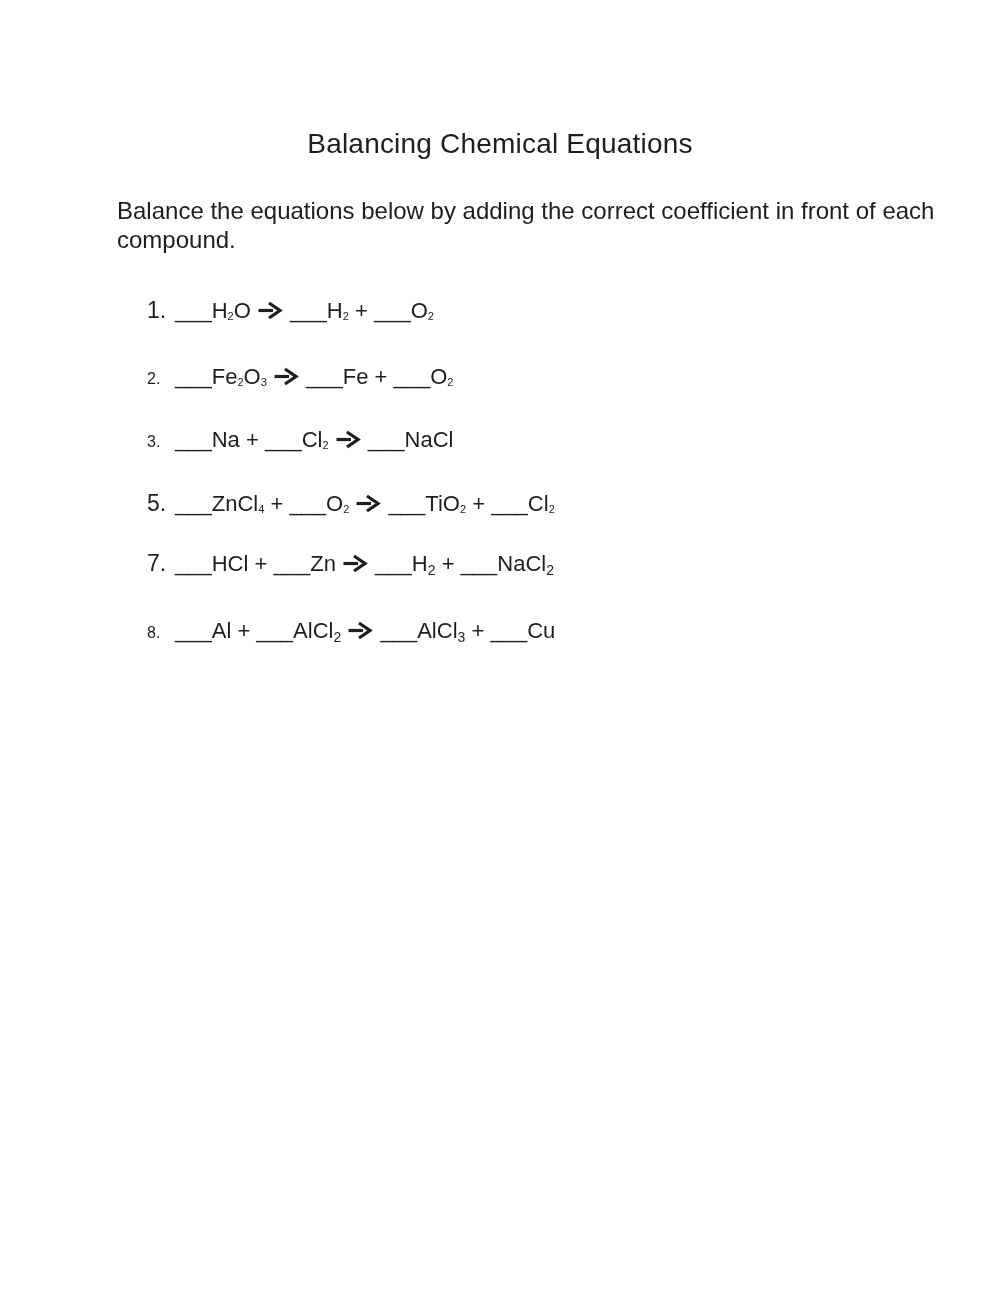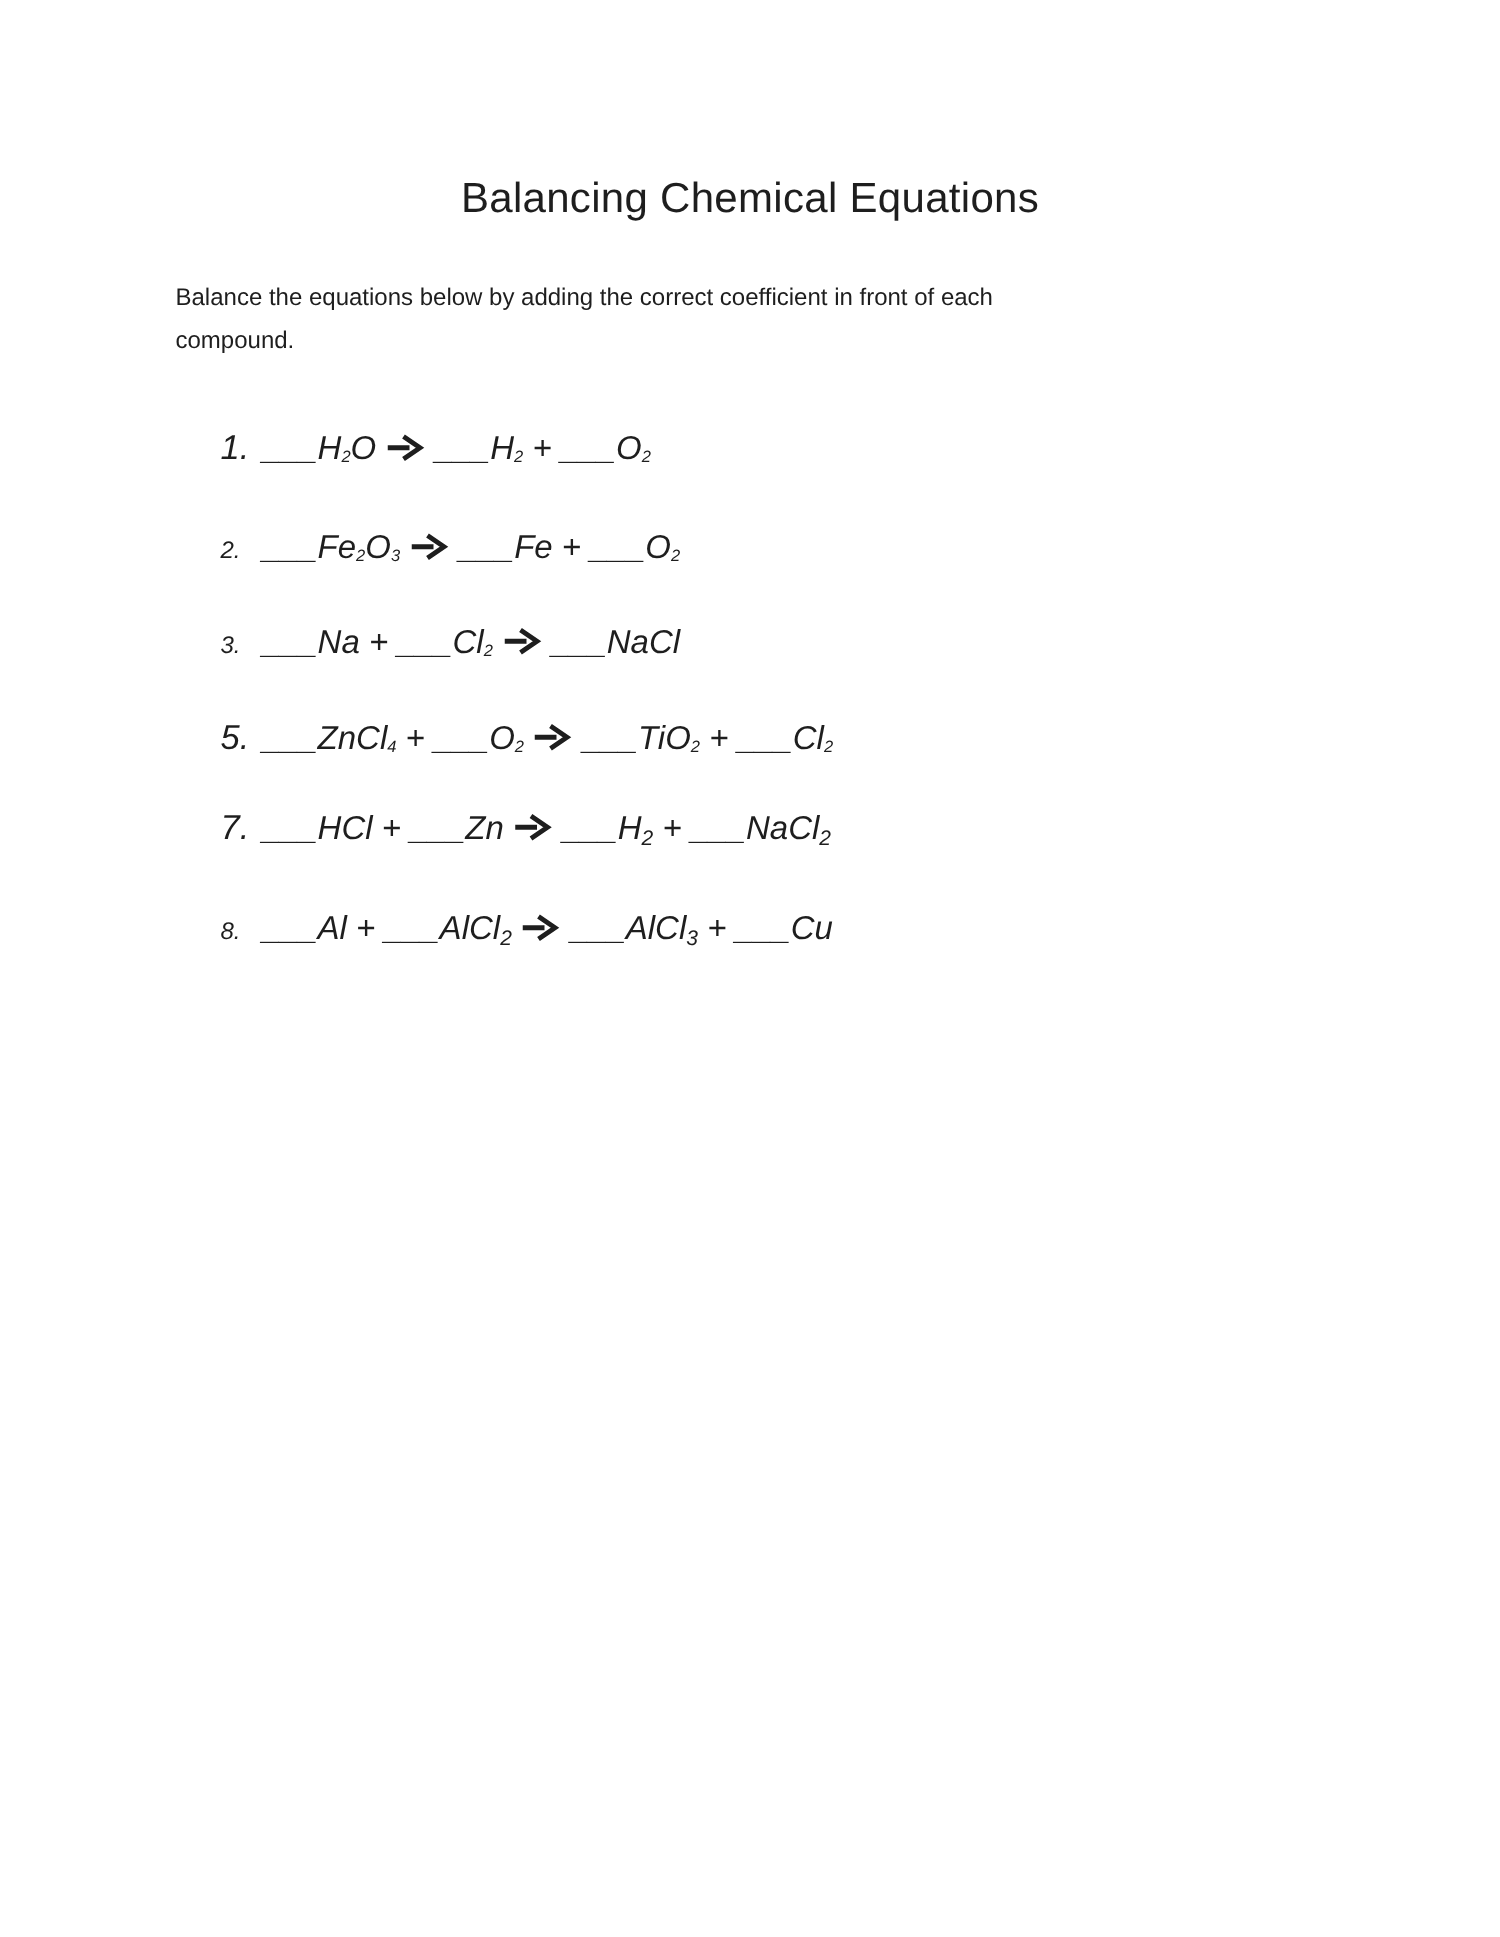--- a/index.html
+++ b/index.html
@@ -4,31 +4,31 @@
 <style>
   html, body { margin: 0; padding: 0; background: #ffffff; }
   body {
     width: 1000px; height: 1291px;
     font-family: "Liberation Sans", sans-serif;
     color: #222222;
     overflow: hidden;
   }
   .page { position: relative; width: 1000px; height: 1291px; background: #ffffff; }
   .title {
-    margin: 0; padding-top: 114px;
+    margin: 12px; padding-top: 114px;
     font-size: 28px; font-weight: 400;
     line-height: 36px; text-align: center;
     letter-spacing: 0.2px; color: #1e1e1e;
   }
   .instructions {
     margin: 34px 0 0 117px;
-    font-size: 16px; line-height: 29px;
+    font-size: 24px; line-height: 29px;
     color: #1e1e1e;
   }
-  .equations { margin: 41px 0 0 147px; font-style: italic; }
+  .equations { margin: 41px 0 0 147px; }
   .eq-row {
     height: 30px; margin-bottom: 33px;
     font-size: 22px; line-height: 30px;
     white-space: pre; color: #1e1e1e;
   }
   .eq-row:nth-child(1) { margin-bottom: 37px; }
   .eq-row:nth-child(4) { margin-bottom: 30px; }
   .eq-row:nth-child(5) { margin-bottom: 38px; }
   .eq-row:nth-child(6) { margin-bottom: 23px; }
   .eq-num { display: inline-block; width: 28px; }

